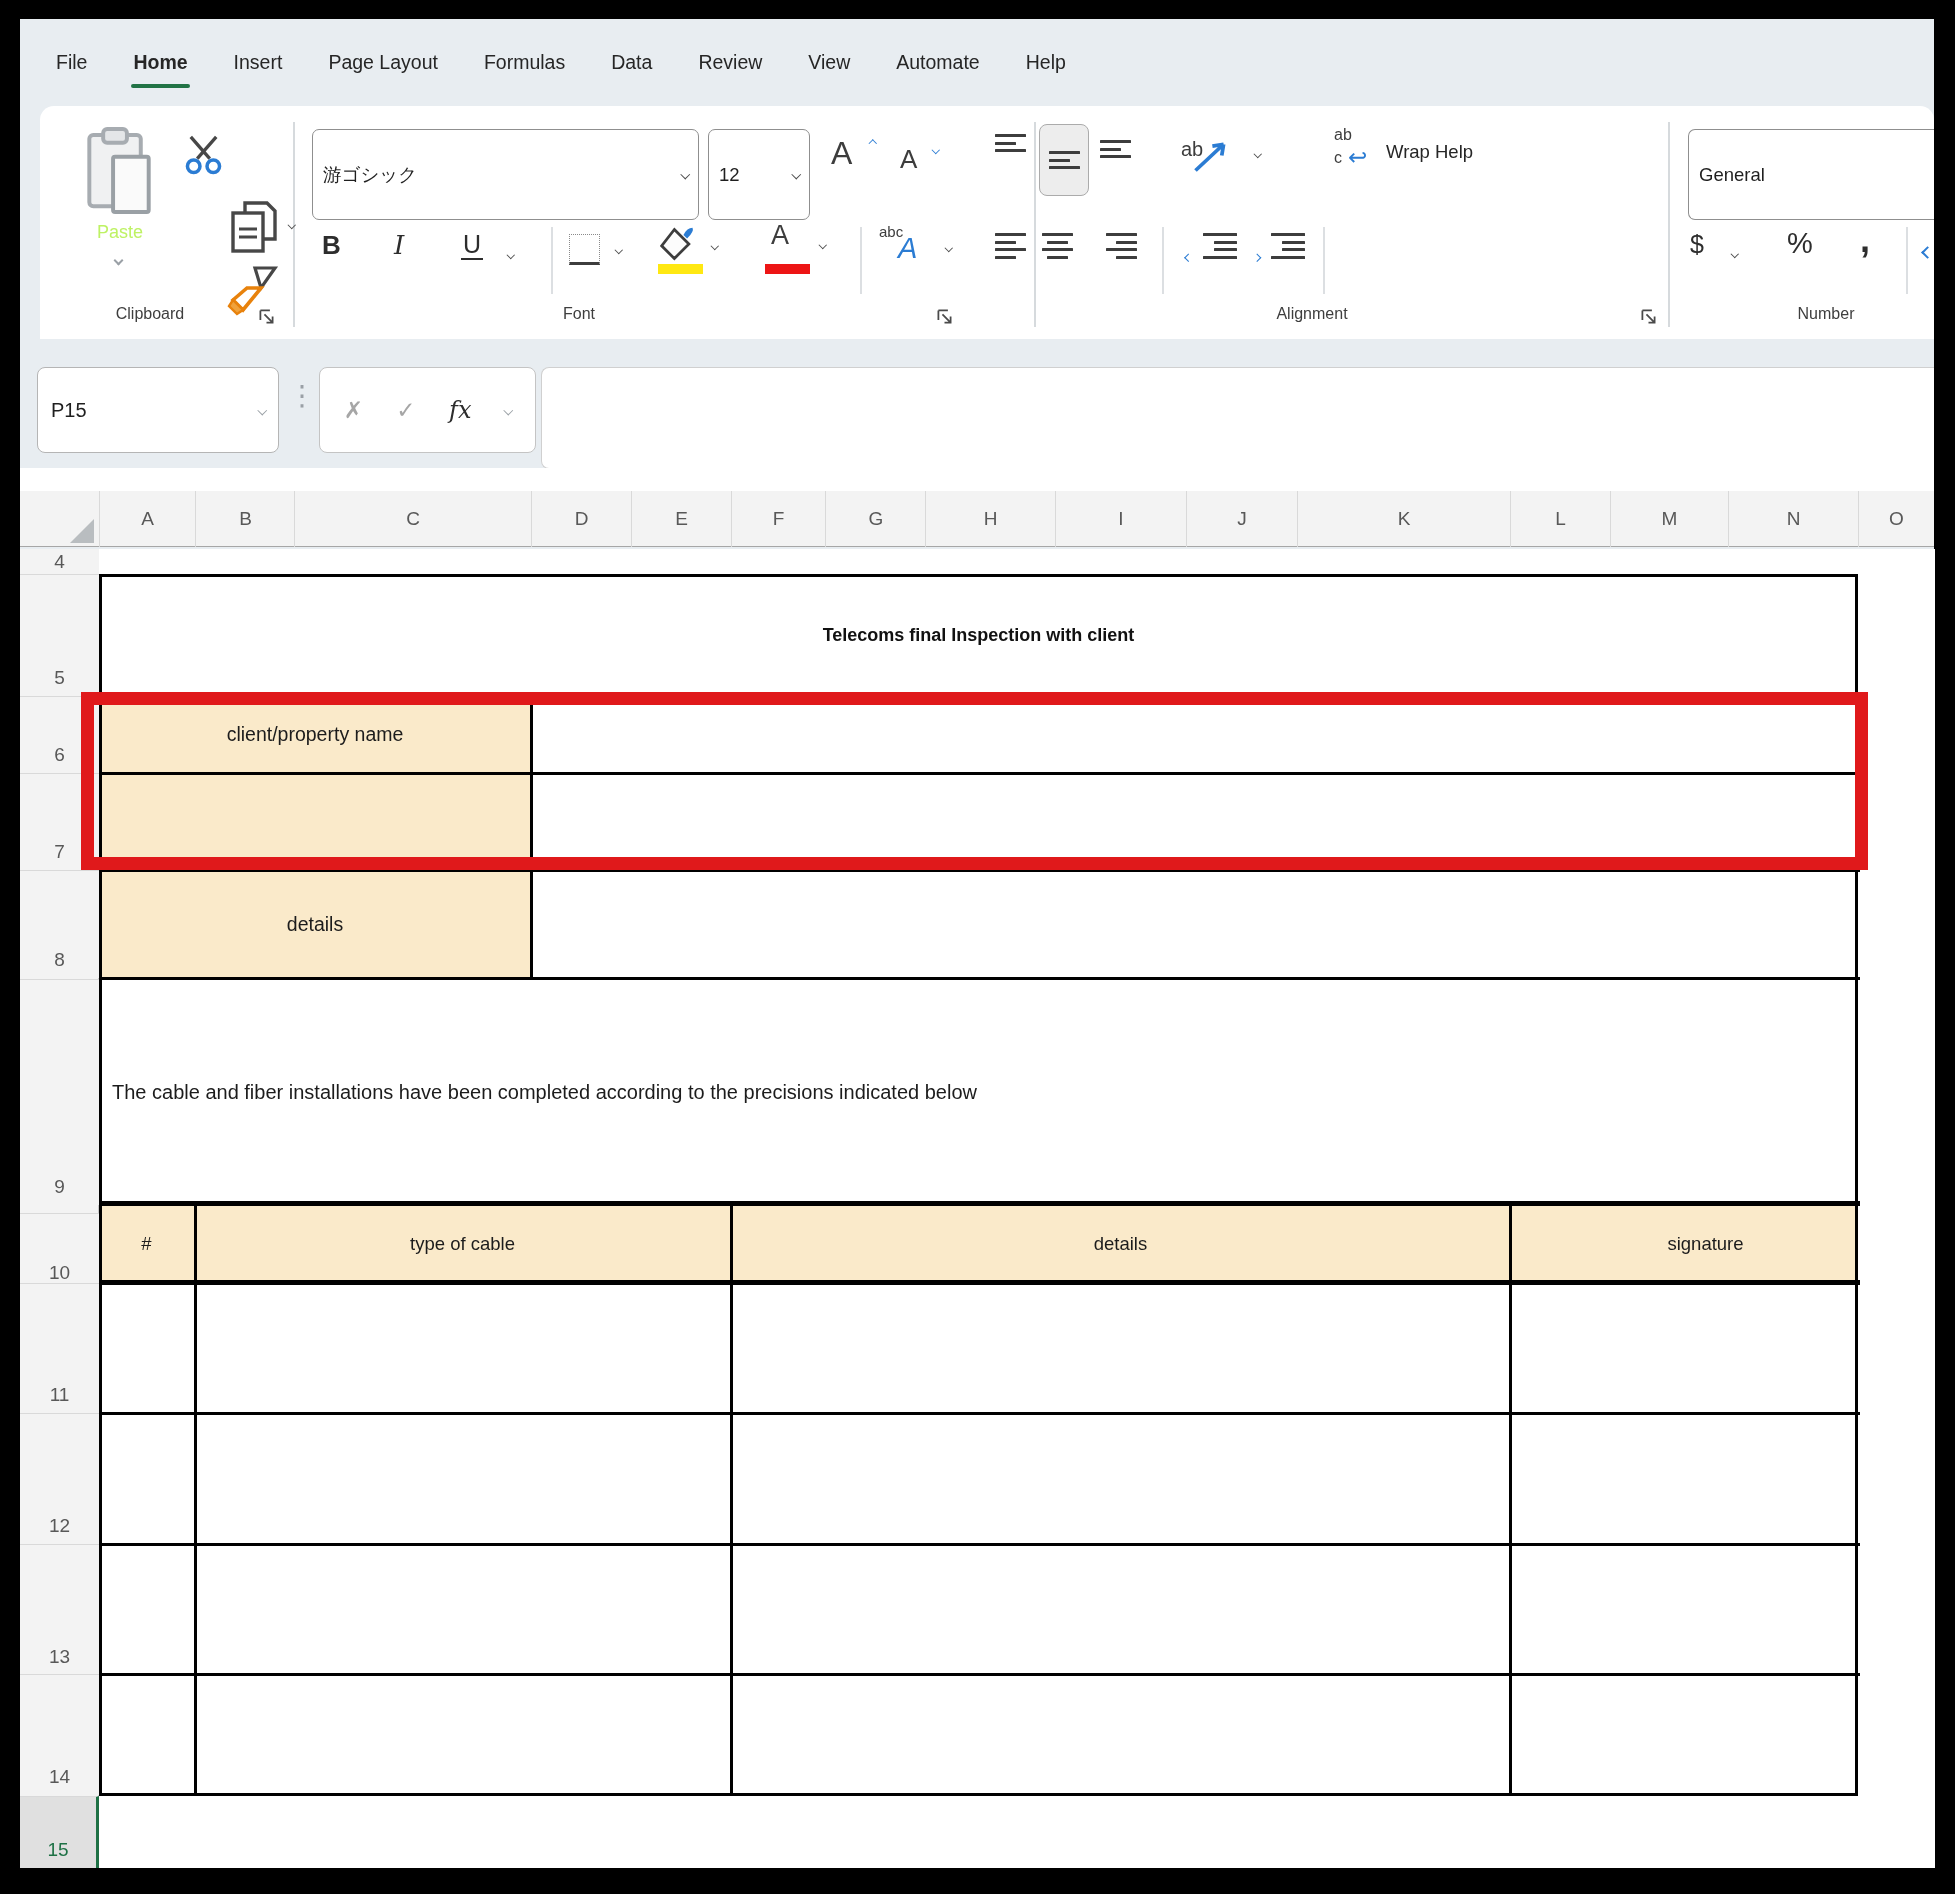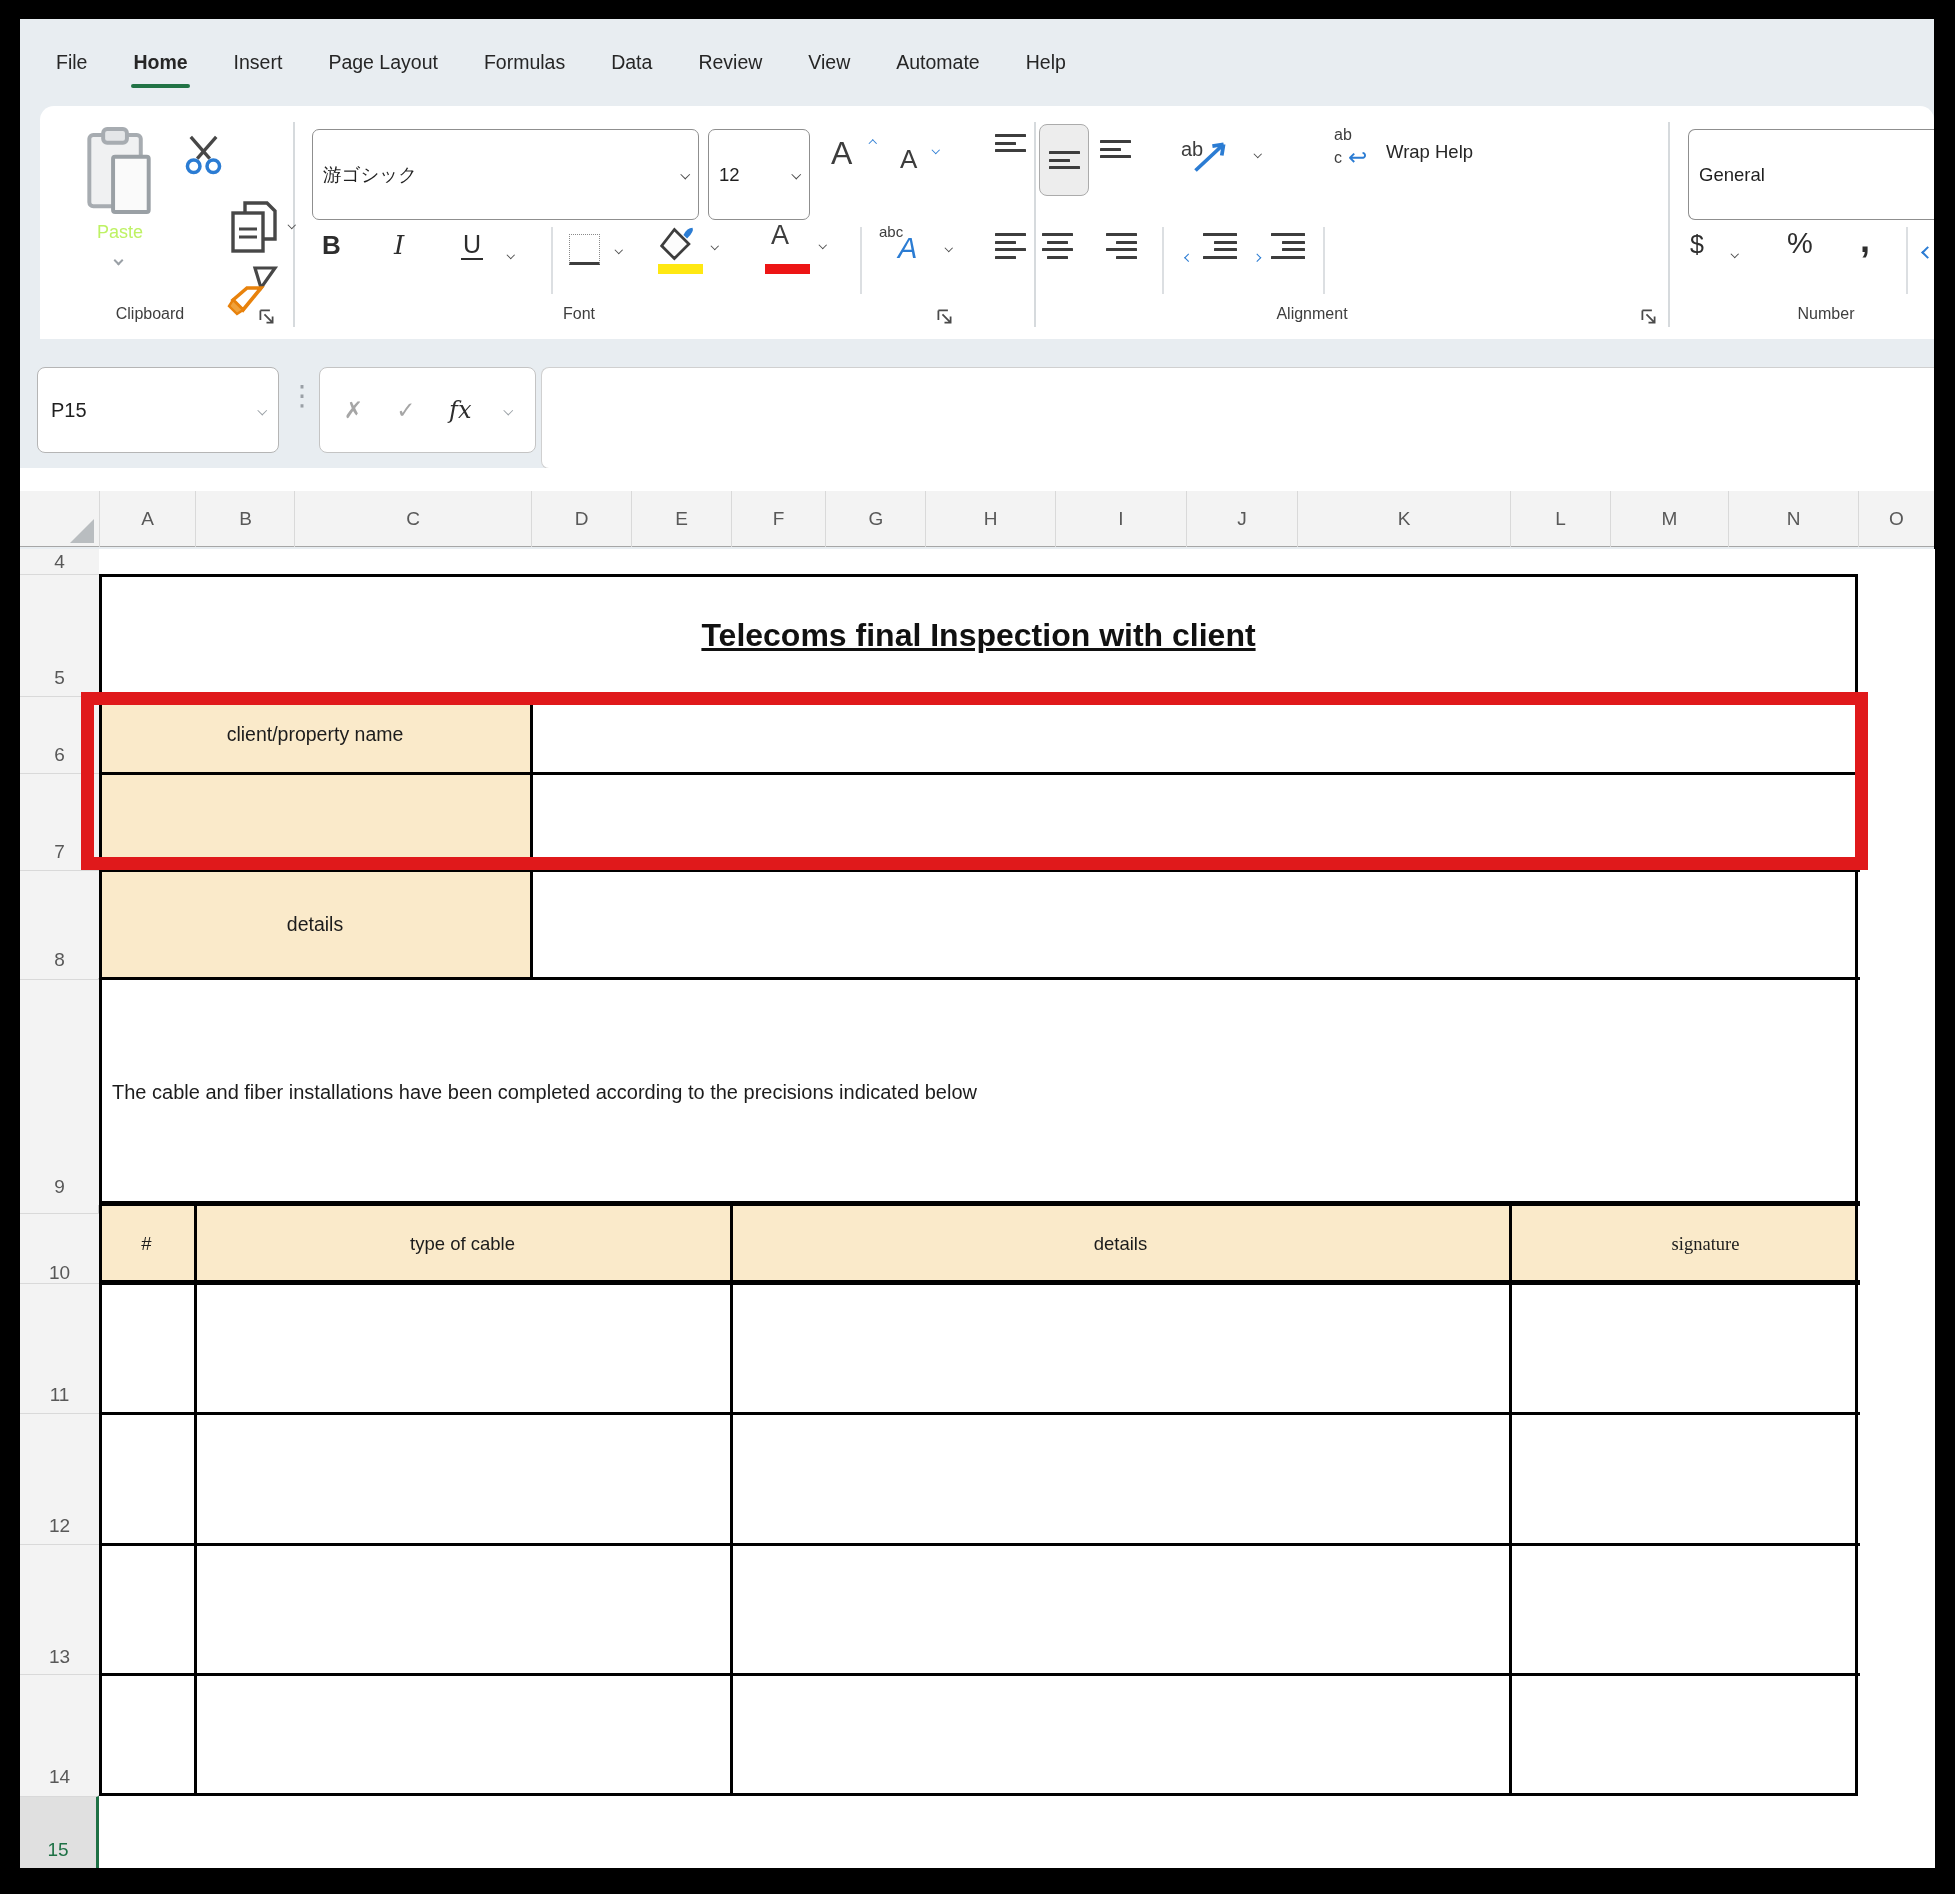--- a/index.html
+++ b/index.html
@@ -311,31 +311,31 @@
   <div class="abs hline" style="top:1280px;height:4.5px;"></div>
   <div class="abs hline" style="top:1412px;height:2.5px;"></div>
   <div class="abs hline" style="top:1543px;height:2.5px;"></div>
   <div class="abs hline" style="top:1673px;height:2.5px;"></div>
   <div class="abs vline" style="left:530px;top:696px;height:283px;"></div>
   <div class="abs vline" style="left:194px;top:1205px;height:591px;"></div>
   <div class="abs vline" style="left:730px;top:1205px;height:591px;"></div>
   <div class="abs vline" style="left:1509px;top:1205px;height:591px;"></div>
   <div class="abs" style="left:99px;top:574px;width:1759px;height:1222px;border:3px solid #000;"></div>
 
-  <div class="abs flexc" style="left:99px;top:574px;width:1759px;height:122px;font-size:32px;font-weight:700;color:#111;text-decoration:underline;">Telecoms final Inspection with client</div>
+  <div class="abs flexc" style="left:99px;top:574px;width:1759px;height:122px;font-size:18px;font-weight:700;color:#111;">Telecoms final Inspection with client</div>
   <div class="abs formlabel" style="top:696px;height:77px;">client/property name</div>
   <div class="abs formlabel" style="top:870px;height:108px;">details</div>
   <div class="abs" style="left:531px;top:696px;width:1327px;height:77px;"></div>
   <div class="abs" style="left:531px;top:773px;width:1327px;height:97px;"></div>
   <div class="abs" style="left:531px;top:870px;width:1327px;height:108px;"></div>
   <div class="abs" style="left:99px;top:979px;width:1759px;height:226px;display:flex;align-items:center;padding-left:13px;font-size:20px;color:#1c1c1c;">The cable and fiber installations have been completed according to the precisions indicated below</div>
   <div class="abs thcell" style="left:99px;width:95px;">#</div>
   <div class="abs thcell" style="left:195px;width:535px;">type of cable</div>
   <div class="abs thcell" style="left:731px;width:779px;">details</div>
-  <div class="abs thcell" style="left:1510px;width:391px;font-family:Liberation Serif, serif;">signature</div>
+  <div class="abs thcell" style="left:1510px;width:391px;">signature</div>
 
   <div class="abs" style="left:99px;top:1283px;width:95px;height:130px;"></div>
   <div class="abs" style="left:195px;top:1283px;width:535px;height:130px;"></div>
   <div class="abs" style="left:731px;top:1283px;width:779px;height:130px;"></div>
   <div class="abs" style="left:1510px;top:1283px;width:348px;height:130px;"></div>
   <div class="abs" style="left:99px;top:1413px;width:95px;height:131px;"></div>
   <div class="abs" style="left:195px;top:1413px;width:535px;height:131px;"></div>
   <div class="abs" style="left:731px;top:1413px;width:779px;height:131px;"></div>
   <div class="abs" style="left:1510px;top:1413px;width:348px;height:131px;"></div>
   <div class="abs" style="left:99px;top:1544px;width:95px;height:131px;"></div>

